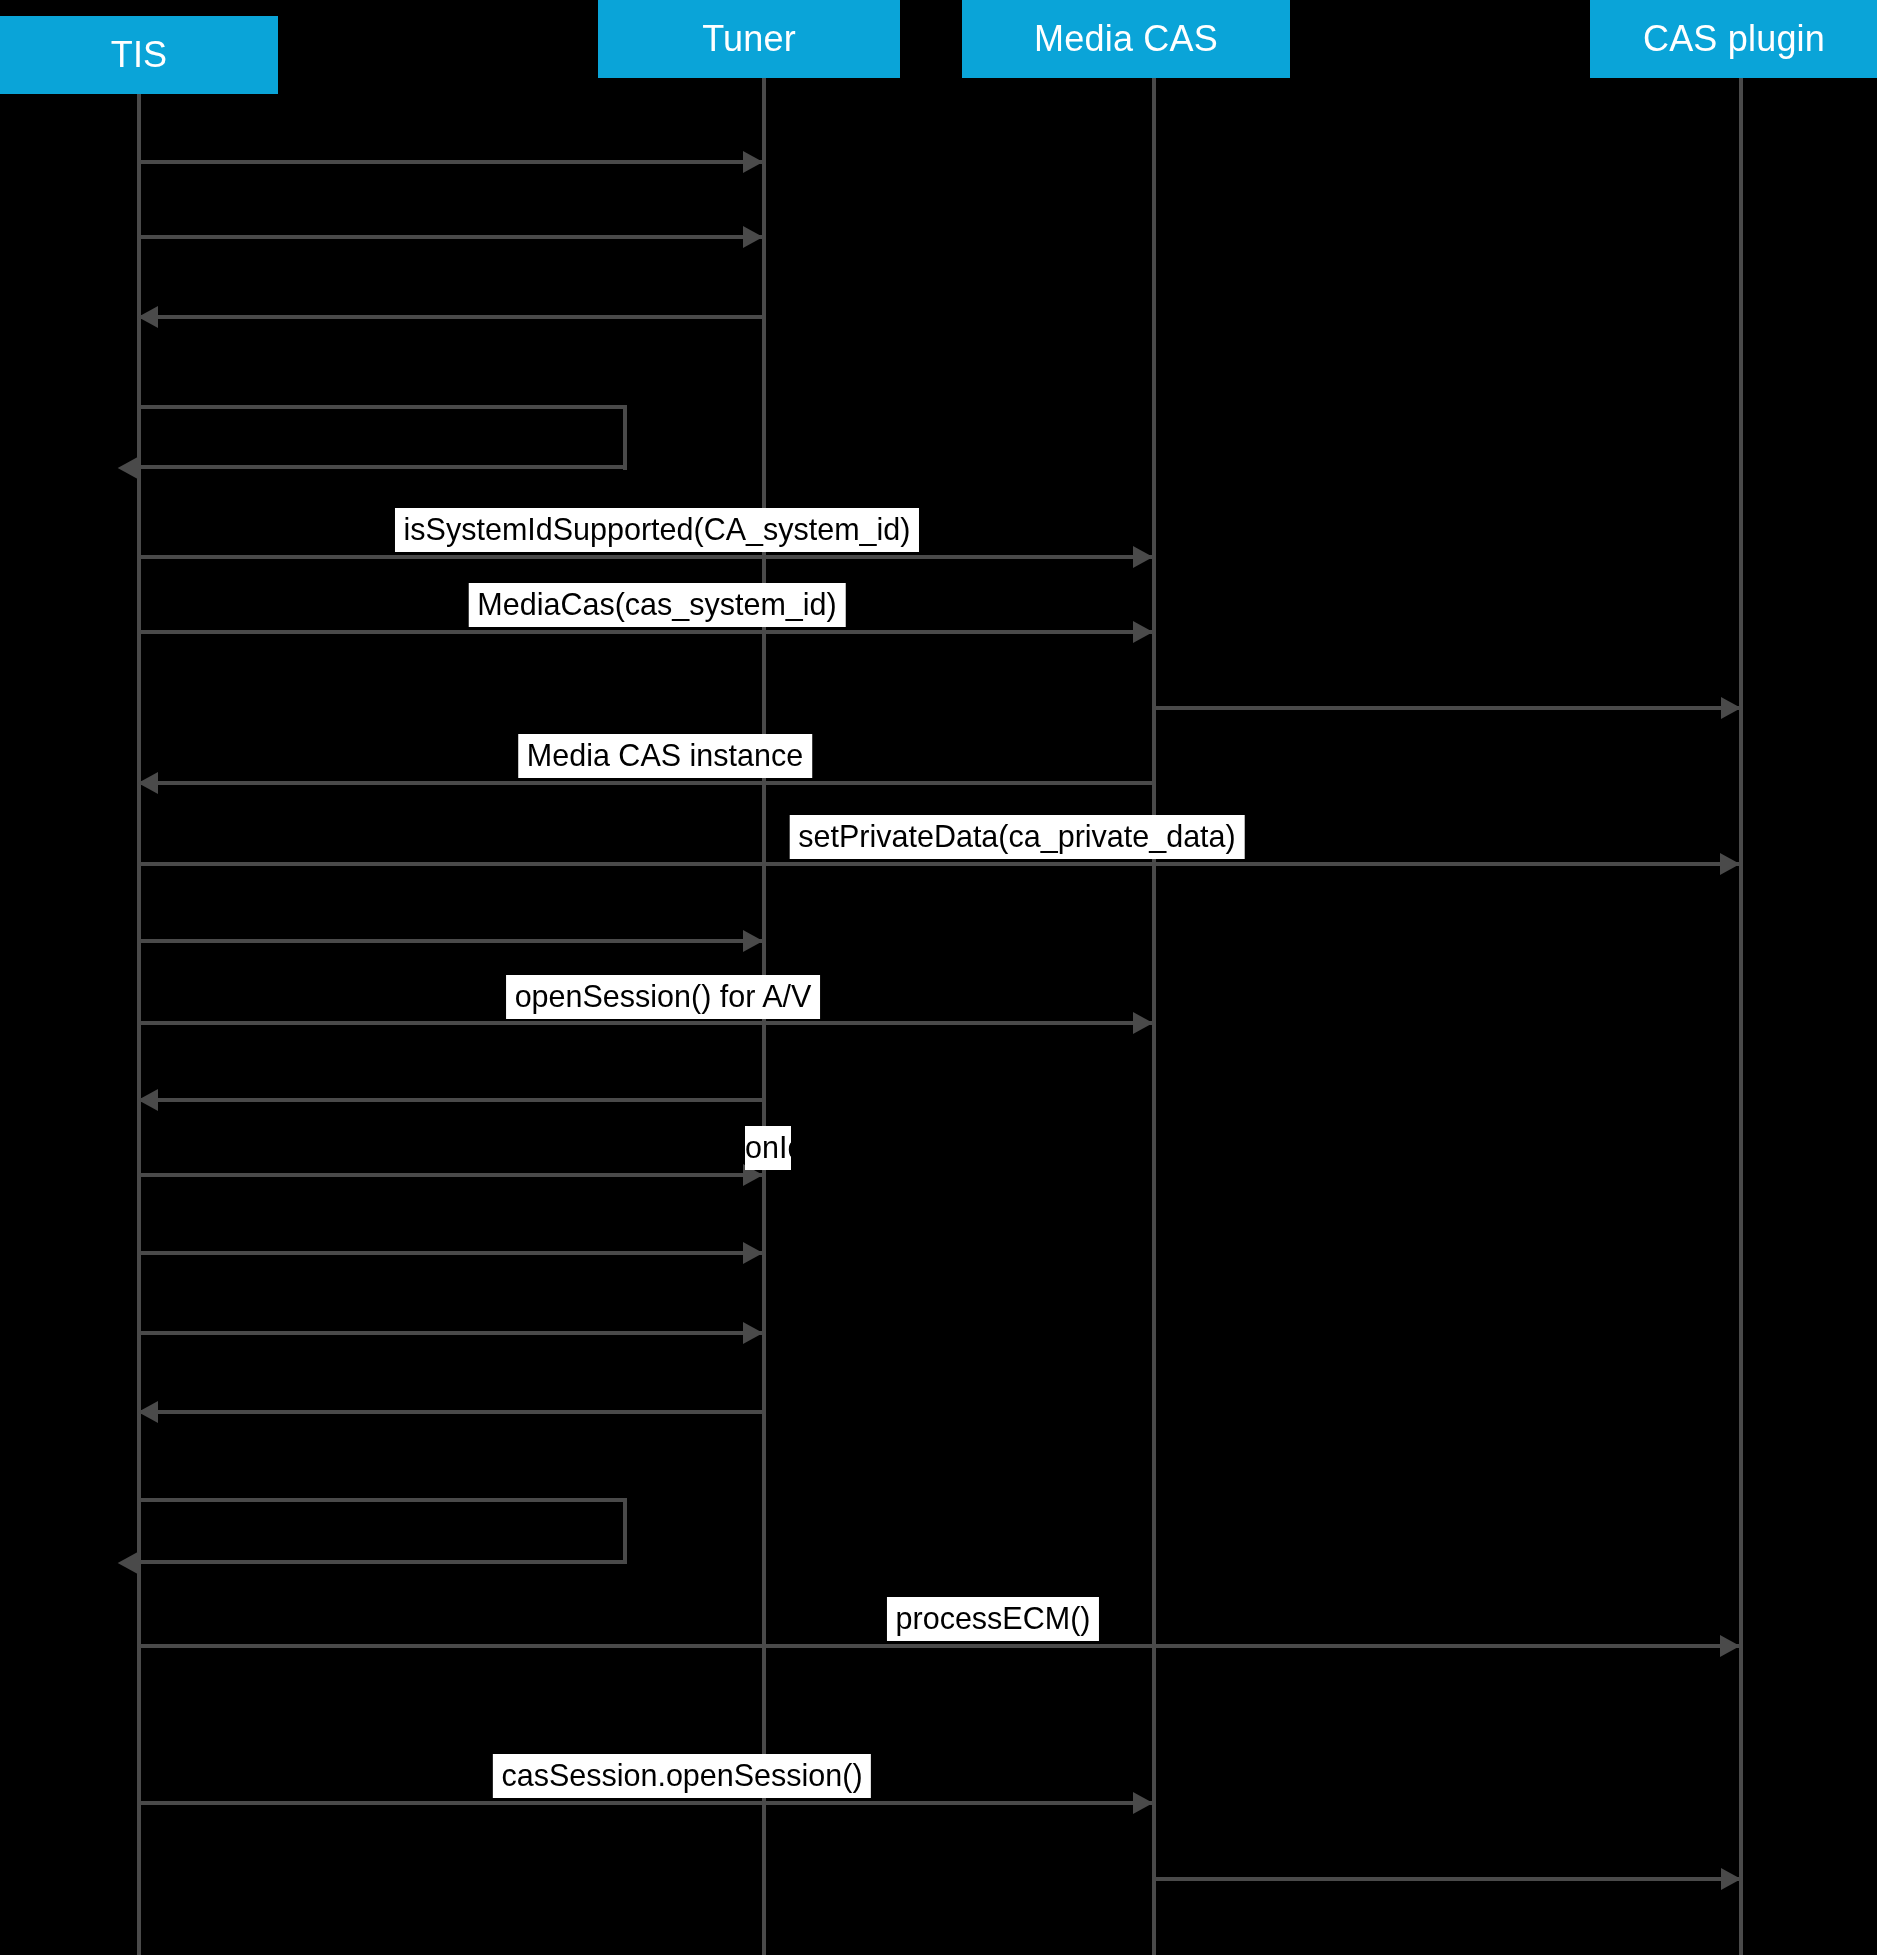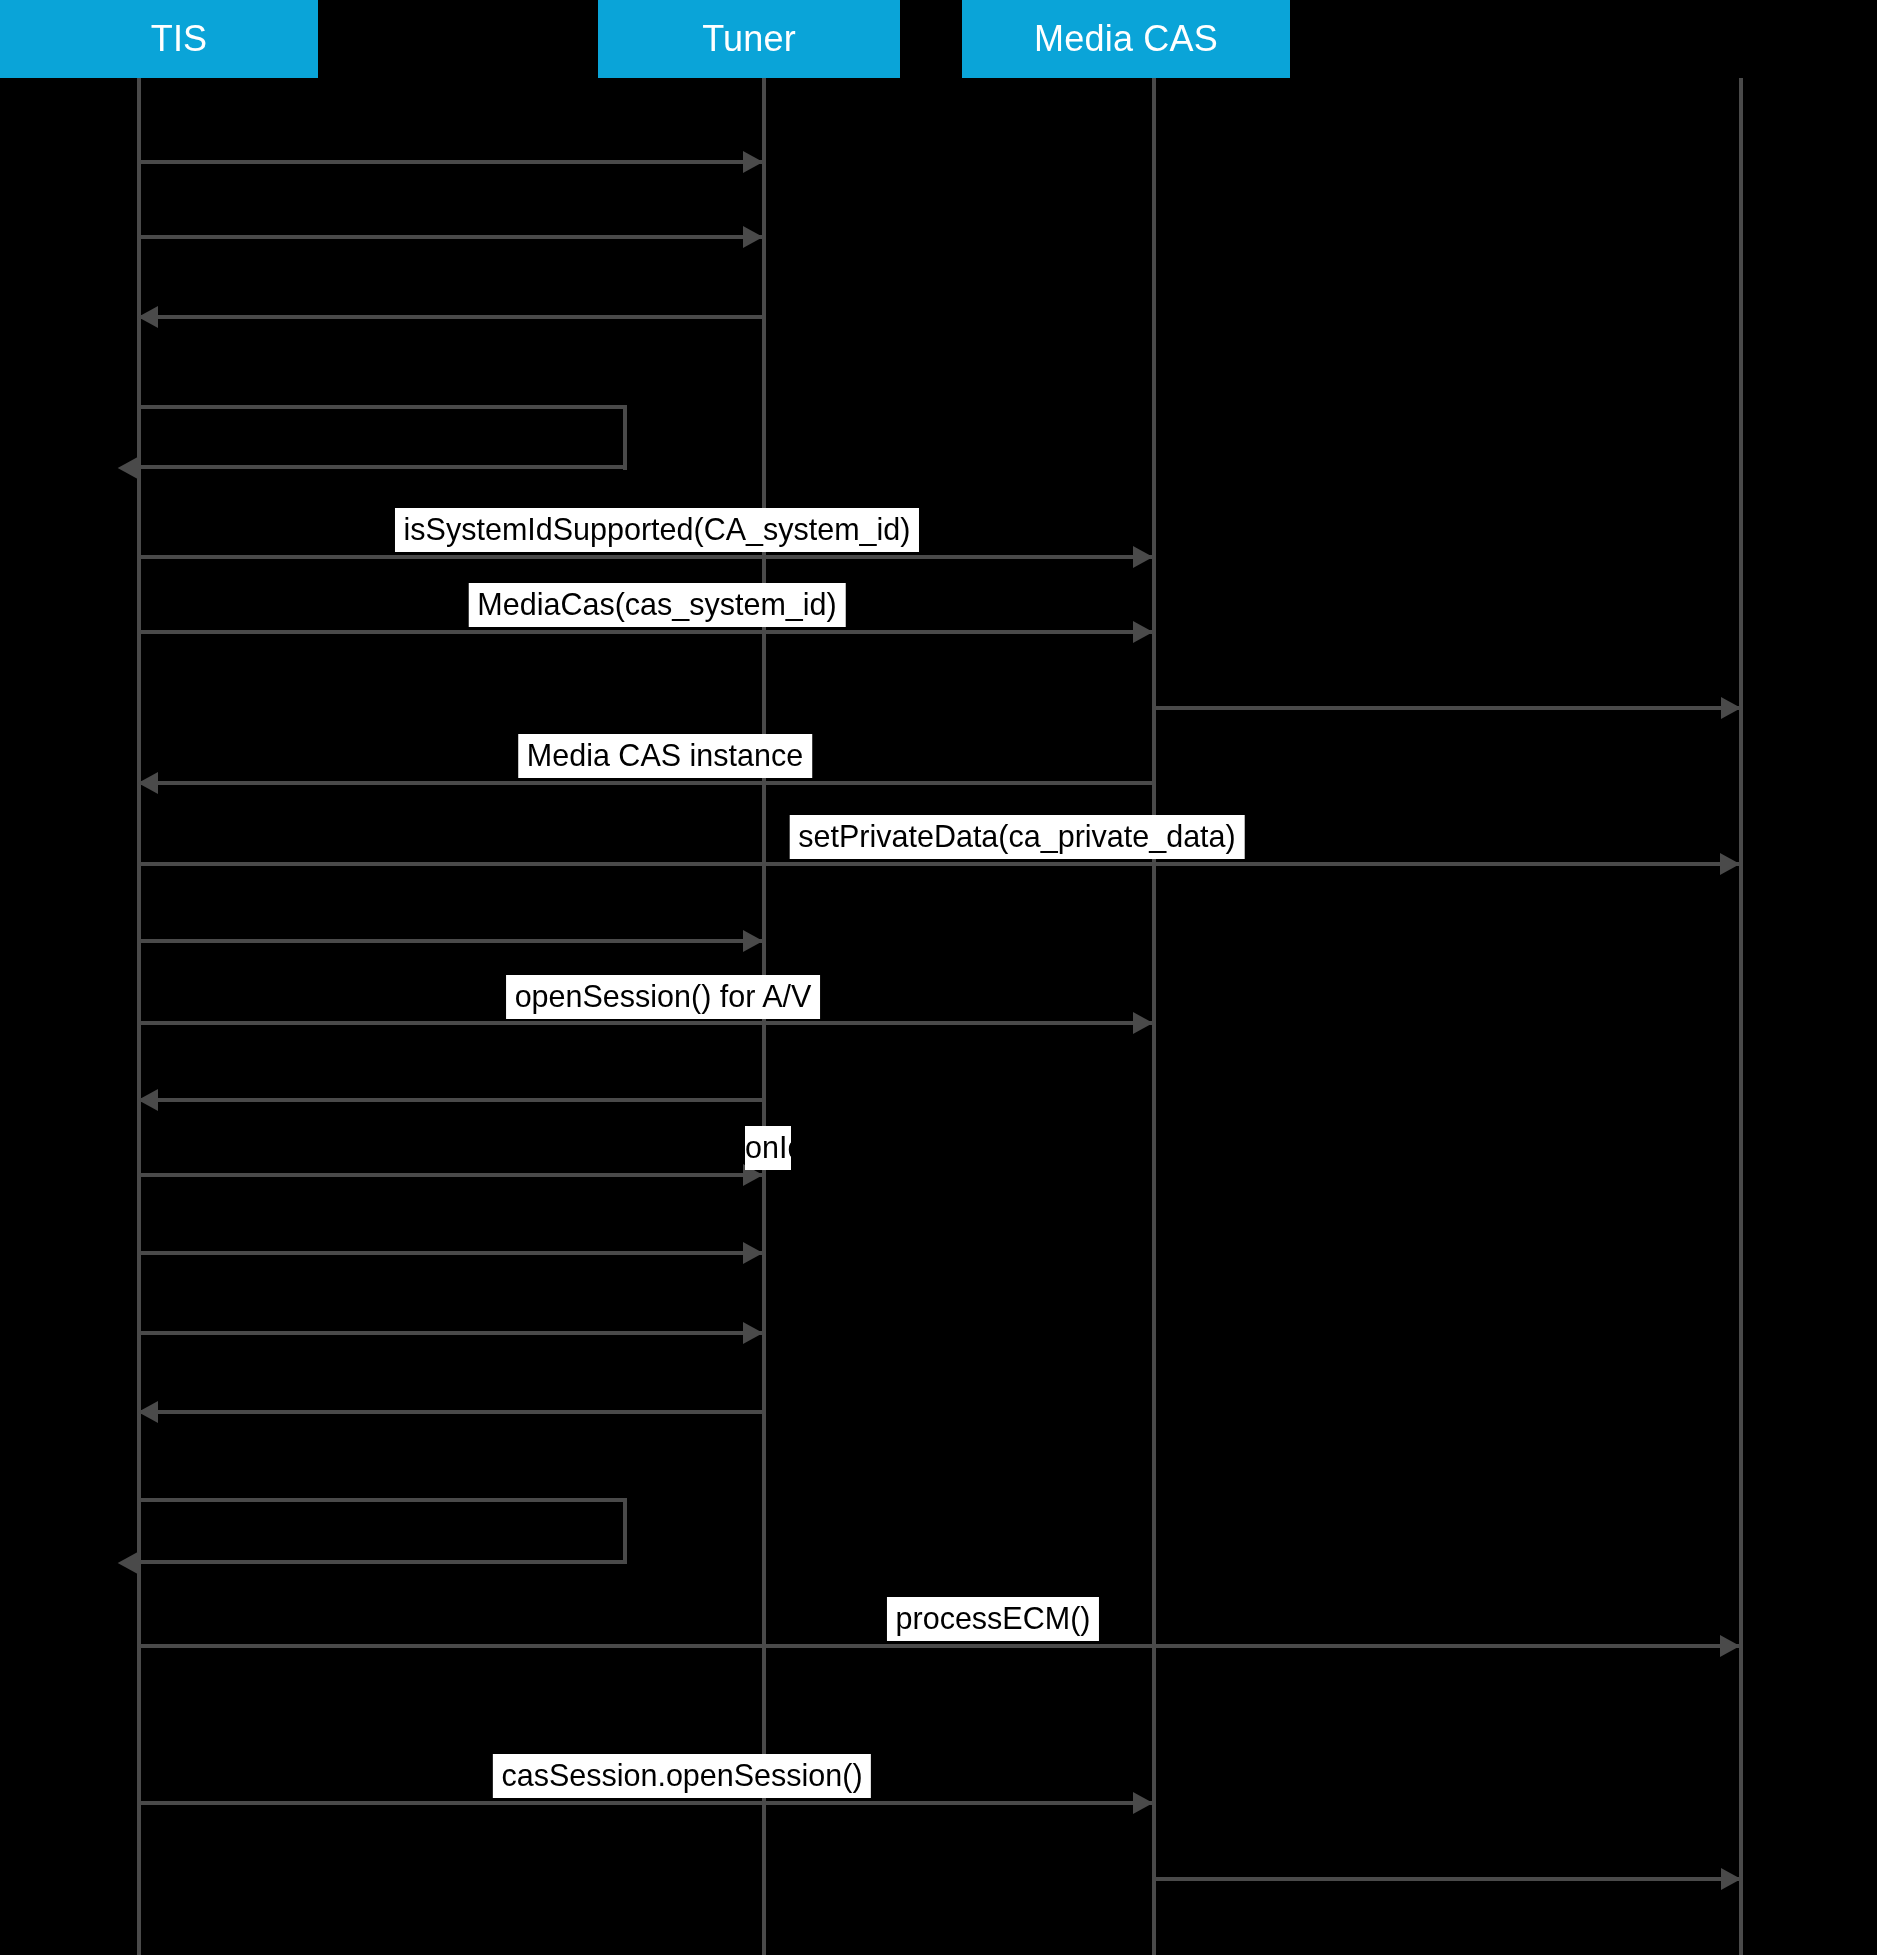--- a/index.html
+++ b/index.html
@@ -66,28 +66,31 @@
   }
 </style>
 </head>
 <body>
 
 <div id="stage">
     <div class="lifeline" style="left: 137px; top: 78px; height: 1877px; background: rgb(74, 74, 74);"></div>
     <div class="lifeline" style="left: 762px; top: 78px; height: 1877px; background: rgb(74, 74, 74);"></div>
     <div class="lifeline" style="left: 1152px; top: 78px; height: 1877px; background: rgb(74, 74, 74);"></div>
     <div class="lifeline" style="left: 1739px; top: 78px; height: 1877px; background: rgb(74, 74, 74);"></div>
-    <div class="pbox" style="--accent: #0aa4d8; left: 0px; width: 278px; top: 0px; height: 78px; padding-left: 40px;">
+    <div class="pbox" style="--accent: #0aa4d8; left: 0px; width: 278px; top: 16px; height: 78px;">
       <span>TIS</span>
     </div>
     <div class="pbox" style="--accent: #0aa4d8; left: 962px; width: 328px; top: 0px; height: 78px;">
       <span>Media CAS</span>
     </div>
     <div class="pbox" style="--accent: #0aa4d8; left: 598px; width: 302px; top: 0px; height: 78px;">
       <span>Tuner</span>
+    </div>
+    <div class="pbox" style="--accent: #0aa4d8; left: 1590px; width: 288px; top: 0px; height: 78px;">
+      <span>CAS plugin</span>
     </div>
     <div class="pbox" style="--accent: #0aa4d8; left: 0px; width: 278px; top: 1955px; height: 80px;"></div>
     <div class="pbox" style="--accent: #0aa4d8; left: 598px; width: 302px; top: 1955px; height: 80px;"></div>
     <div class="pbox" style="--accent: #0aa4d8; left: 962px; width: 328px; top: 1955px; height: 80px;"></div>
     <div class="pbox" style="--accent: #0aa4d8; left: 1590px; width: 288px; top: 1955px; height: 80px;"></div>
     <div class="msg right" style="left: 138px; top: 160px; width: 625px;">
       <div class="shaft" style="width: 625px; background: rgb(74, 74, 74);"></div>
       <div class="head" style="left: 605px; border-left-color: rgb(74, 74, 74);"></div>
     </div>
     <div class="msg right" style="left: 138px; top: 235px; width: 625px;">

